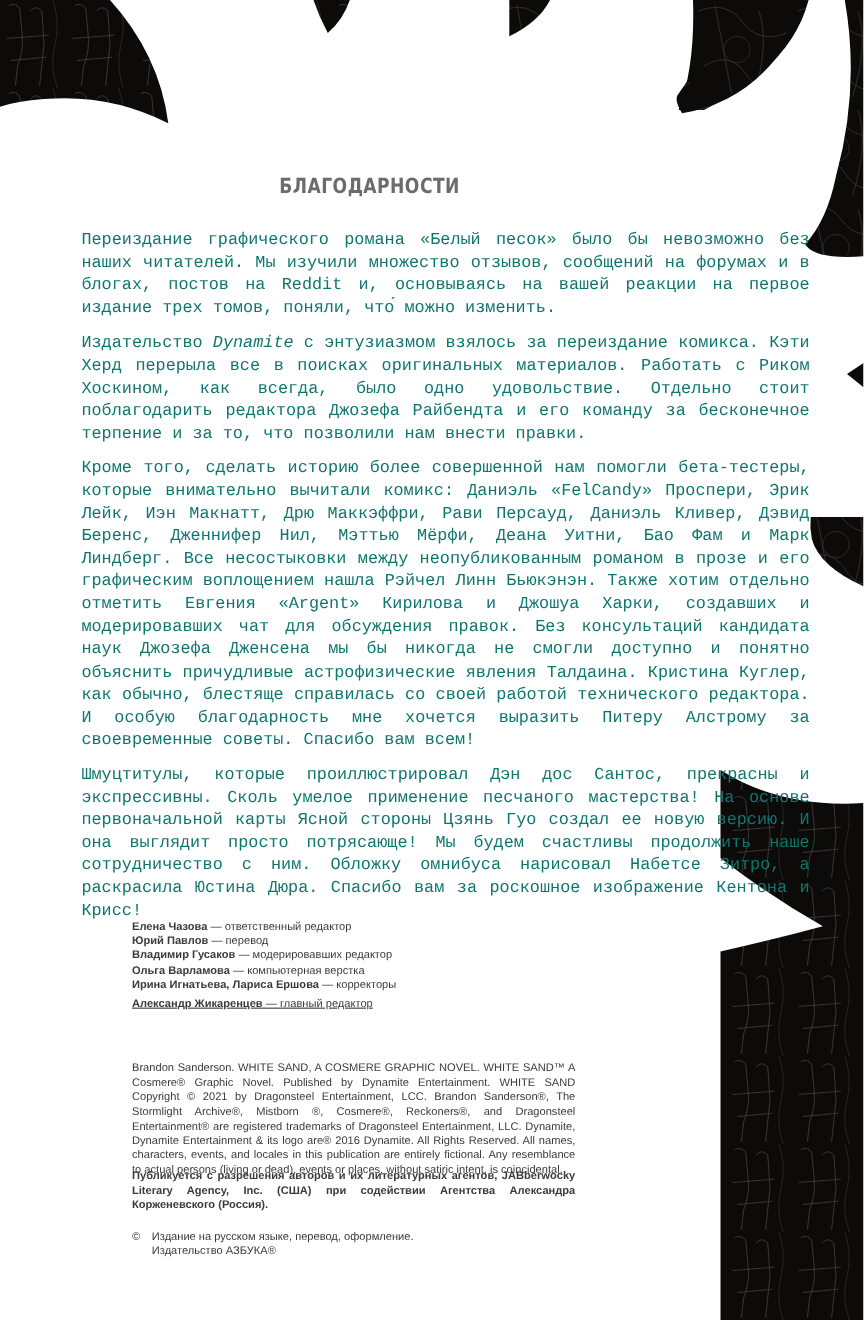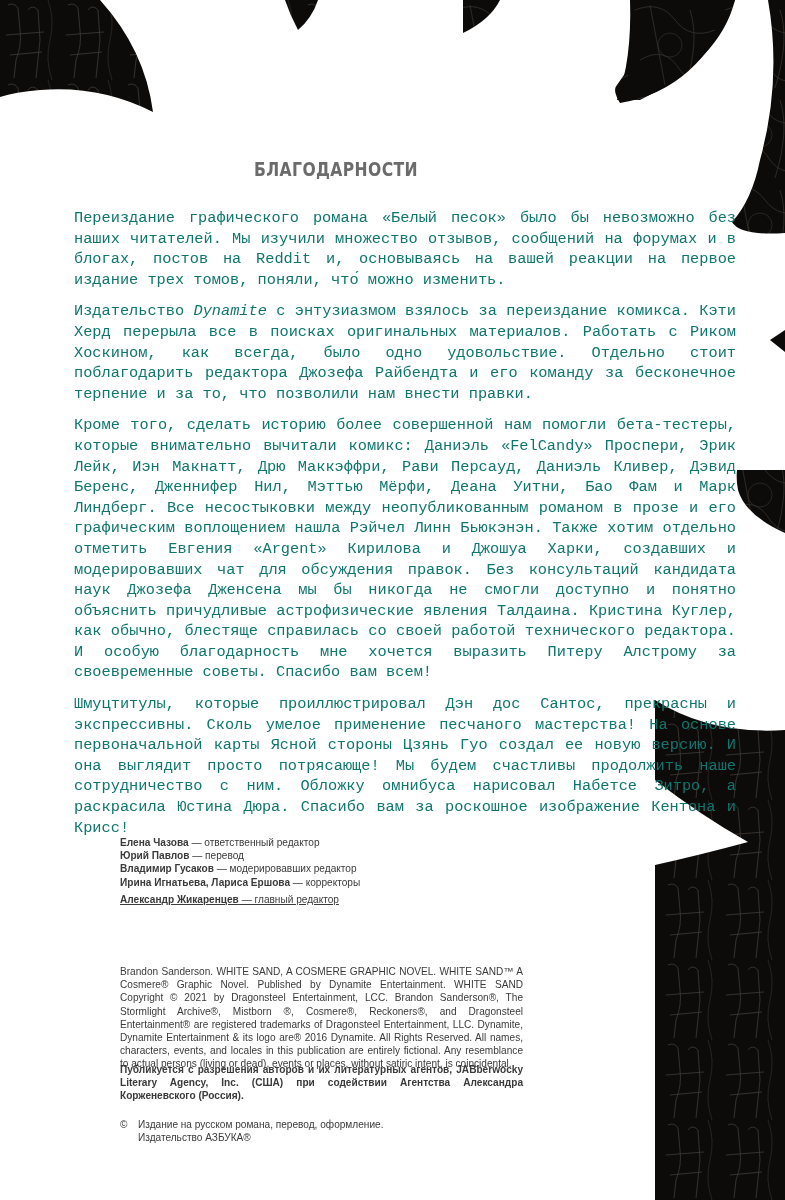--- a/index.html
+++ b/index.html
@@ -87,27 +87,28 @@
     <p>Переиздание графического романа «Белый песок» было бы невозможно без наших читателей. Мы изучили множество отзывов, сообщений на форумах и в блогах, постов на Reddit и, основываясь на вашей реакции на первое издание трех томов, поняли, что́ можно изменить.</p>
     <p><span>Издательство </span><em>Dynamite</em><span> с энтузиазмом взялось за переиздание комикса. Кэти Херд перерыла все в поисках оригинальных материалов. Работать с Риком Хоскином, как всегда, было одно удовольствие. Отдельно стоит поблагодарить редактора Джозефа Райбендта и его команду за бесконечное терпение и за то, что позволили нам внести правки.</span></p>
     <p>Кроме того, сделать историю более совершенной нам помогли бета-тестеры, которые внимательно вычитали комикс: Даниэль «FelCandy» Проспери, Эрик Лейк, Иэн Макнатт, Дрю Маккэффри, Рави Персауд, Даниэль Кливер, Дэвид Беренс, Дженнифер Нил, Мэттью Мёрфи, Деана Уитни, Бао Фам и Марк Линдберг. Все несостыковки между неопубликованным романом в прозе и его графическим воплощением нашла Рэйчел Линн Бьюкэнэн. Также хотим отдельно отметить Евгения «Argent» Кирилова и Джошуа Харки, создавших и модерировавших чат для обсуждения правок. Без консультаций кандидата наук Джозефа Дженсена мы бы никогда не смогли доступно и понятно объяснить причудливые астрофизические явления Талдаина. Кристина Куглер, как обычно, блестяще справилась со своей работой технического редактора. И особую благодарность мне хочется выразить Питеру Алстрому за своевременные советы. Спасибо вам всем!</p>
     <p>Шмуцтитулы, которые проиллюстрировал Дэн дос Сантос, прекрасны и экспрессивны. Сколь умелое применение песчаного мастерства! На основе первоначальной карты Ясной стороны Цзянь Гуо создал ее новую версию. И она выглядит просто потрясающе! Мы будем счастливы продолжить наше сотрудничество с ним. Обложку омнибуса нарисовал Набетсе Зитро, а раскрасила Юстина Дюра. Спасибо вам за роскошное изображение Кентона и Крисс!</p>
   </div>
 
   <div class="credits">
     <div class="row"><span class="name">Елена Чазова</span><span> — ответственный редактор</span></div>
     <div class="row"><span class="name">Юрий Павлов</span><span> — перевод</span></div>
     <div class="row"><span class="name">Владимир Гусаков</span><span> — модерировавших редактор</span></div>
+    <div class="row"><span class="name">Ольга Варламова</span><span> — компьютерная верстка</span></div>
     <div class="row"><span class="name">Ирина Игнатьева, Лариса Ершова</span><span> — корректоры</span></div>
     <div class="row chief"><span class="name">Александр Жикаренцев</span><span> — главный редактор</span></div>
   </div>
 
   <div class="legal en">Brandon Sanderson. WHITE SAND, A COSMERE GRAPHIC NOVEL. WHITE SAND™ A Cosmere® Graphic Novel. Published by Dynamite Entertainment. WHITE SAND Copyright © 2021 by Dragonsteel Entertainment, LCC. Brandon Sanderson®, The Stormlight Archive®, Mistborn ®, Cosmere®, Reckoners®, and Dragonsteel Entertainment® are registered trademarks of Dragonsteel Entertainment, LLC. Dynamite, Dynamite Entertainment &amp; its logo are® 2016 Dynamite. All Rights Reserved. All names, characters, events, and locales in this publication are entirely fictional. Any resemblance to actual persons (living or dead), events or places, without satiric intent, is coincidental.</div>
   <div class="legal legal2 en">Публикуется с разрешения авторов и их литературных агентов, JABberwocky Literary Agency, Inc. (США) при содействии Агентства Александра Корженевского (Россия).</div>
 
   <div class="imprint">
     <span class="copy">©</span>
     <div class="lines">
-      <div>Издание на русском романа, перевод, оформление.</div>
+      <div>Издание на русском языке, перевод, оформление.</div>
       <div>Издательство АЗБУКА®</div>
     </div>
   </div>
 </div>
 
 </body></html>

